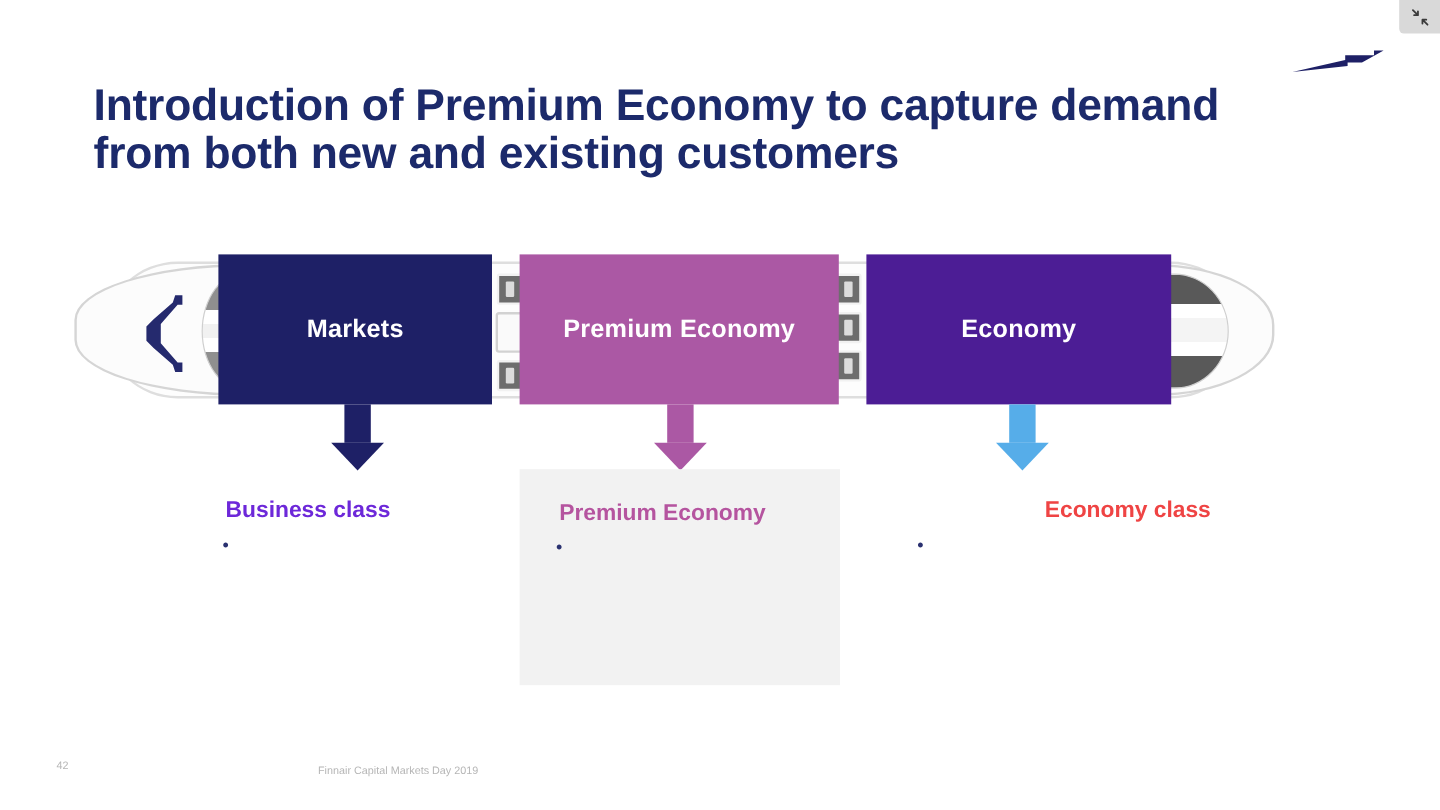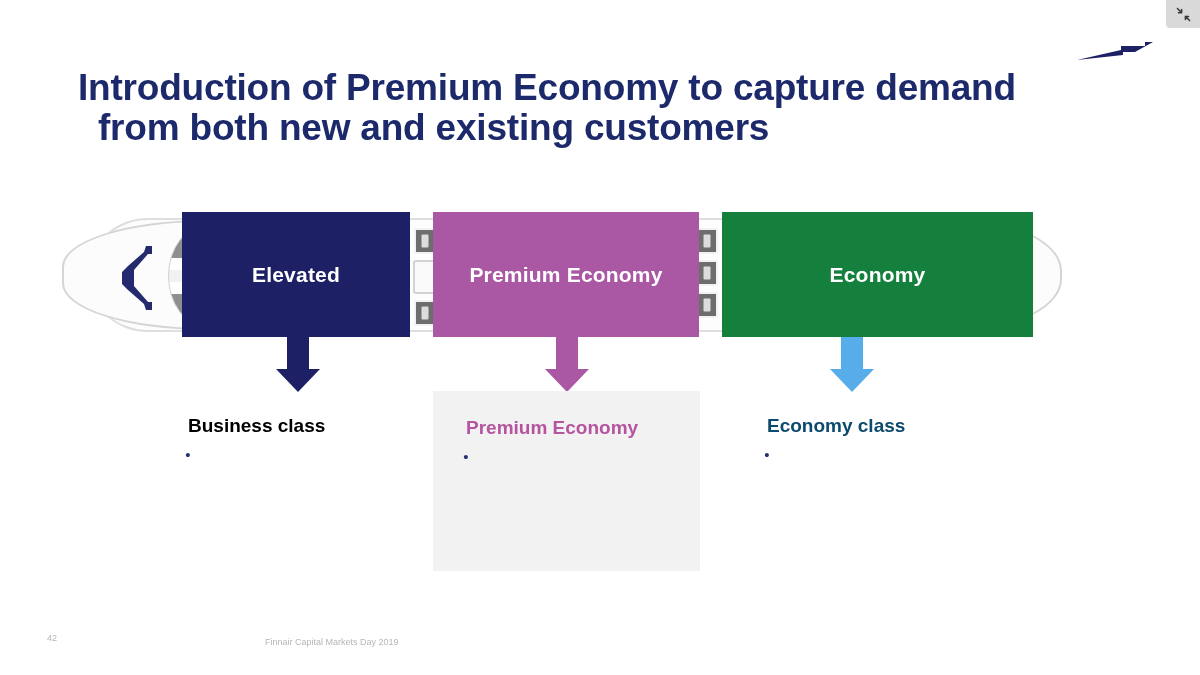--- a/index.html
+++ b/index.html
@@ -25,21 +25,21 @@
   .logo svg{display:block;}
 
   
   .title{
     position:absolute;left:78px;top:68px;width:1020px;
     color:#1c2a6b;
     font-size:37px;line-height:40px;
     font-weight:bold;
     letter-spacing:-0.2px;
   }
-  .title .l2{display:block;margin-left:20px;}
+  .title .l2{display:block;}
 
   
   .aircraft{position:absolute;left:62px;top:212px;width:1000px;height:126px;}
   .fuselage{
     position:absolute;left:26px;top:6px;width:948px;height:114px;
     background:#fdfdfd;
     border:2px solid #dedede;
     border-radius:60px/57px;
     box-sizing:border-box;
   }
@@ -100,21 +100,21 @@
 
   
   .cbox{
     position:absolute;
     display:flex;align-items:center;justify-content:center;
     color:#ffffff;font-size:21px;font-weight:bold;
     letter-spacing:0.2px;
   }
   #box-business{left:182px;top:212px;width:228px;height:125px;background:#1e2066;}
   #box-premium {left:433px;top:212px;width:266px;height:125px;background:#ab58a4;}
-  #box-economy {left:722px;top:212px;width:311px;height:125px;background:#15803d;}
+  #box-economy {left:722px;top:212px;width:254px;height:125px;background:#4c1d95;}
 
   
   .arrow{position:absolute;}
   .arrow .stem{position:absolute;left:50%;transform:translateX(-50%);top:0;width:22px;}
   .arrow .head{position:absolute;left:50%;transform:translateX(-50%);width:0;height:0;border-left:22px solid transparent;border-right:22px solid transparent;}
 
   #arrow-business{left:276px;top:337px;width:44px;height:55px;}
   #arrow-business .stem{height:32px;background:#1e2066;}
   #arrow-business .head{top:32px;border-top:23px solid #1e2066;}
 
@@ -133,23 +133,23 @@
   #panel-economy {left:750px;top:415px;width:250px;}
 
   .panel .inner{position:absolute;left:0;top:0;width:100%;}
   #panel-premium .inner{left:25px;top:26px;width:230px;}
   #panel-economy .inner{left:9px;top:0;width:100%;}
 
   .p-head{
     font-size:19px;font-weight:bold;margin:0 0 7px 8px;
     line-height:22px;
   }
-  #head-business{color:#000000;}
+  #head-business{color:#6d28d9;}
   #head-premium {color:#b5549f;}
-  #head-economy {color:#0c4a6e;}
+  #head-economy {color:#ef4444;text-align:right;}
 
   .bullet-row{display:flex;align-items:flex-start;}
   .bullet-dot{
     color:#2a3170;font-size:15px;line-height:21px;
     width:16px;flex:0 0 16px;text-align:center;
   }
   .bullet-txt{
     color:#2a3170;font-size:15px;line-height:21px;
     white-space:pre-line;
   }
@@ -210,21 +210,21 @@
       <div class="gal-cell" style="top:72px;"></div>
     </div>
 
     <div class="tail">
       <div class="tail-inner"></div>
       <div class="tail-win"></div>
     </div>
   </div>
 
   <div class="cbox" id="box-business">
-    <span>Elevated</span>
+    <span>Markets</span>
   </div>
   <div class="cbox" id="box-premium">
     <span>Premium Economy</span>
   </div>
   <div class="cbox" id="box-economy">
     <span>Economy</span>
   </div>
 
   <div class="arrow" id="arrow-business">
     <div class="stem"></div>

